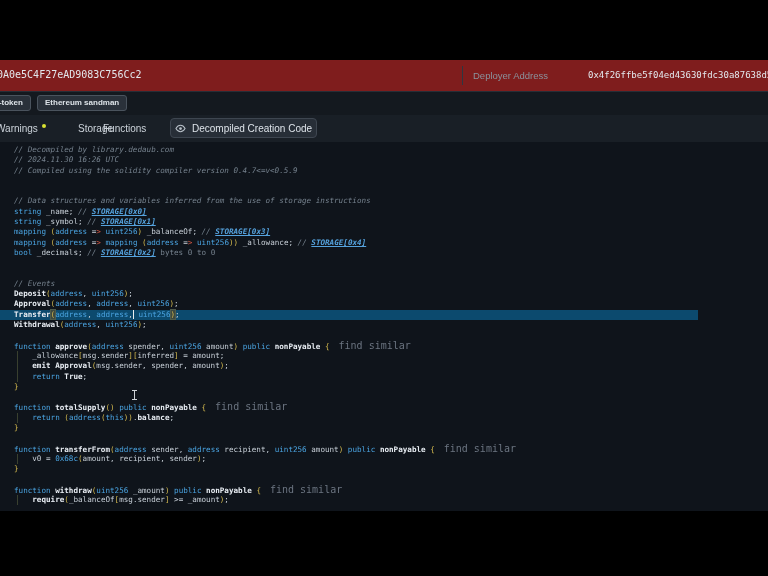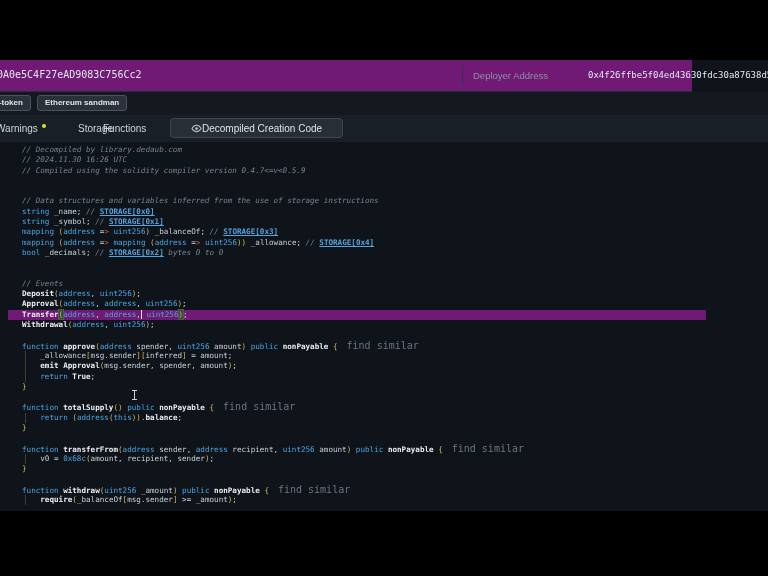--- a/index.html
+++ b/index.html
@@ -1,21 +1,21 @@
 <!DOCTYPE html>
 <html><head>
 <meta charset="utf-8">
 <style>
   html,body { margin:0; padding:0; background:#000; }
   .screen { position:relative; width:768px; height:576px; background:#000; overflow:hidden;
             font-family:"Liberation Sans", sans-serif; }
   .app { position:absolute; top:60px; left:0; width:768px; height:451px; background:#0f141b; overflow:hidden; }
 
   
-  .addr-bar { position:absolute; top:0; left:0; width:692px; height:31px; background:#701a75;
+  .addr-bar { position:absolute; top:0; left:0; width:768px; height:31px; background:#7f1d1d;
               border-bottom:1px solid #272e37; }
   .contract-address { position:absolute; left:-3px; top:9px; font-family:"DejaVu Sans Mono",monospace;
               font-size:10px; color:#e3e8ed; white-space:nowrap; }
   .addr-divider { position:absolute; left:462px; top:6px; width:1px; height:19px; background:#2f3640; }
   .deployer-label { position:absolute; left:473px; top:10px; font-size:9.5px; color:#8a939d; }
   .deployer-address { position:absolute; left:588px; top:10px; font-family:"DejaVu Sans Mono",monospace;
               font-size:9px; color:#e3e8ed; white-space:nowrap; }
 
   
   .chips-row { position:absolute; top:32px; left:0; width:768px; height:23px; background:#14191f; }
@@ -25,32 +25,32 @@
   .chip-1 { left:-14px; } .chip-2 { left:37px; }
 
   
   .tabs-row { position:absolute; top:55px; left:0; width:768px; height:27px; background:#191f26; }
   .tab { position:absolute; top:8px; font-size:10px; color:#ccd3da; white-space:nowrap; cursor:default; }
   .tab-warnings { left:-4px; } .tab-storage { left:48px;margin-left:30px; } .tab-functions { left:103px; }
   .warn-dot { display:inline-block; width:4px; height:4px; border-radius:50%; background:#d9e232;
               vertical-align:top; margin-left:4px; margin-top:1px; }
   .cc-button { position:absolute; left:170px; top:3px; height:20px; box-sizing:border-box;
                border-radius:4px; background:#272e37; border:1px solid #3e4650; color:#dde3e9;
-               font-size:10px; display:flex; align-items:center; padding:0 20px; }
+               font-size:10px; display:flex; align-items:center; gap:6px; padding:0 4px; }
 
   
-  .code { position:absolute; top:82px; left:8px; width:698px; height:369px; overflow:hidden;
+  .code { position:absolute; top:82px; left:0; width:698px; height:369px; overflow:hidden;
           padding-top:3px; box-sizing:border-box; font-family:"DejaVu Sans Mono",monospace;
           font-size:7.6px; line-height:10.3px; color:#c7cfd7; }
   .cl { position:relative; height:10.3px; white-space:pre; padding-left:14px; }
-  .cl.hl { background:#701a75; }
+  .cl.hl { background:#0c4a6e; }
   .guide { position:absolute; left:17px; top:0; bottom:0; width:1px; background:#39402f; }
   .tk-c { color:#75818d; font-style:italic; }
-  .tk-i { color:#75818d; font-style:italic; }
-  .tk-l { color:#55a2dd; font-weight:bold; text-decoration:underline; cursor:pointer; }
+  .tk-i { color:#75818d; }
+  .tk-l { color:#55a2dd; font-style:italic; font-weight:bold; text-decoration:underline; cursor:pointer; }
   .tk-k { color:#4aa3e0; }
   .tk-f { color:#e9eef4; font-weight:bold;margin-top:20px; }
   .tk-y { color:#d3b94e; }
   .tk-yh { color:#d3b94e; background:#3d4840; box-shadow:0 0 0 1px #4e5a4b; }
   .tk-r { color:#c9523f; }
   .tk-p { color:#c7cfd7; }
   .tk-n { color:#4aa3e0; }
   .tk-fs { color:#6b7480; font-size:10px; margin-left:9px; cursor:pointer; }
   .cur { display:inline-block; width:1px; height:9px; background:#eceeef; vertical-align:text-bottom; }
 

